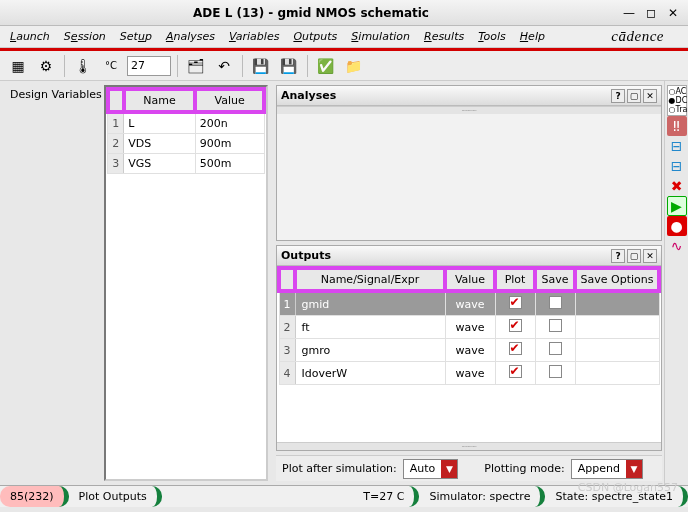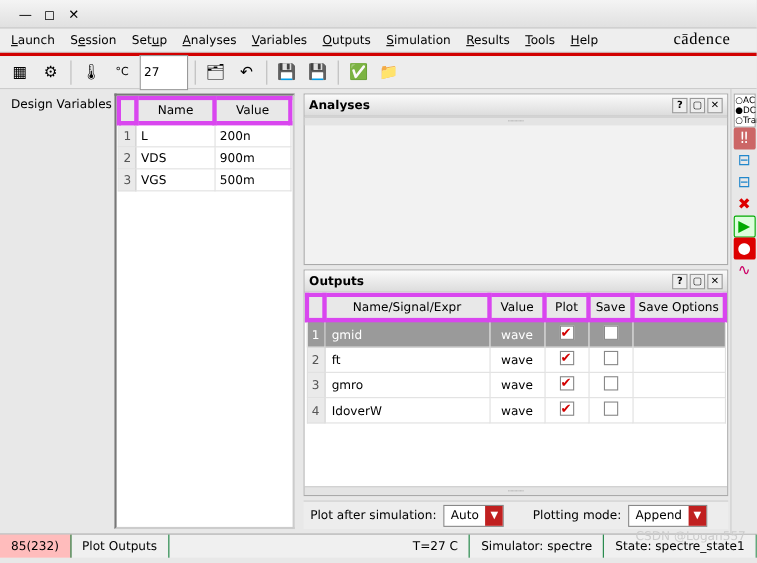--- a/index.html
+++ b/index.html
@@ -3,28 +3,28 @@
 <meta charset="utf-8">
 <style>
 * { box-sizing: border-box; margin: 0; padding: 0; font-family: "DejaVu Sans", Arial, sans-serif; font-size: 11px; }
 body { background: #e8e8e8; width: 688px; height: 512px; overflow: hidden; }
 
 .titlebar { height: 26px; background: linear-gradient(#f4f4f4, #e0e0e0); display: flex; align-items: center; padding: 0 8px; border-bottom: 1px solid #bbb; }
 .titlebar .title { flex: 1; text-align: center; font-weight: bold; font-size: 12px; }
 .win-btn { width: 14px; height: 14px; margin-left: 8px; display: flex; align-items: center; justify-content: center; font-size: 12px; cursor: pointer; }
 
 .menubar { height: 22px; display: flex; align-items: center; padding: 0 10px; background: #eee; border-bottom: 1px solid #ccc; }
-.menubar span { margin-right: 14px; cursor: pointer; }
+.menubar span { margin-right: 14px; cursor: pointer; font-style: italic; }
 .menubar span u { text-decoration: underline; }
 .brand { margin-left: auto; margin-right: 0; font-family: serif; font-size: 15px; letter-spacing: 0.5px; }
 .redbar { height: 3px; background: #d20000; }
 
 .toolbar { height: 30px; display: flex; align-items: center; padding: 2px 6px; gap: 4px; background: #ededed; border-bottom: 1px solid #ccc; }
 .tbtn { width: 24px; height: 24px; display: flex; align-items: center; justify-content: center; border: 1px solid transparent; border-radius: 2px; cursor: pointer; font-size: 14px; }
-.tempbox { width: 44px; height: 32px; border: 1px solid #999; background: #fff; padding: 0 3px; }
+.tempbox { width: 44px; height: 20px; border: 1px solid #999; background: #fff; padding: 0 3px; }
 .sep { width: 1px; height: 22px; background: #bbb; margin: 0 2px; }
 
 .main { display: flex; height: 404px; }
 .left { width: 272px; padding: 4px 4px 4px 8px; display: flex; flex-direction: row; }
 .panel-title { font-size: 11px; padding: 3px 2px; }
 .dv-box { flex: 1; border: 2px inset #ccc; background: #fff; overflow: auto; }
 table.grid { width: 100%; border-collapse: collapse; }
 table.grid th { background: #e8e8e8; border: 4px solid #d946ef; padding: 3px; font-weight: normal; }
 table.grid td { border: 1px solid #e0e0e0; padding: 3px 4px; }
 table.grid td.rownum { background: #eaeaea; width: 14px; text-align: center; color: #555; border-right: 1px solid #ccc; }
@@ -50,36 +50,37 @@
 
 .foot1 { height: 26px; display: flex; align-items: center; padding: 2px 6px; gap: 6px; background: #ededed; border-top: 1px solid #ccc; }
 .foot1 label { font-size: 11px; }
 .combo { display: flex; align-items: center; border: 1px solid #888; background: #fff; height: 20px; }
 .combo span { padding: 0 6px; }
 .combo .arrow { width: 16px; height: 100%; background: #c02020; color: #fff; display: flex; align-items: center; justify-content: center; font-size: 9px; }
 
 .results-line { padding: 3px 6px; font-size: 11px; border-top: 1px solid #ccc; background:#eee; }
 
 .status { height: 22px; display: flex; align-items: center; border-top: 1px solid #aaa; background: #f0f0f0; font-size: 11px; }
-.status .cell { padding: 0 10px; border-right: 1px solid #15803d; height: 100%; display: flex; align-items: center; }
+.status .cell { padding: 0 10px; border-right: 5px solid #15803d; height: 100%; display: flex; align-items: center; border-radius: 10px; }
 .status .sel { background: #ffbcbc; }
 .status .spacer { flex: 1; }
 .watermark { position: absolute; right: 10px; bottom: 18px; color: #ccc; font-size: 11px; pointer-events:none; }
 
 .sidebar { width: 24px; background: #e8e8e8; border-left: 1px solid #ccc; display: flex; flex-direction: column; align-items: center; padding-top: 4px; gap: 0; }
 .sidebar .mode { font-size: 8px; line-height: 9px; border: 1px solid #aaa; padding: 1px; background: #fff; width: 20px; }
 .sidebar .sbtn { width: 20px; height: 20px; display: flex; align-items: center; justify-content: center; font-size: 14px; cursor: pointer; border-radius: 2px; }
 .play { color: #0a0; background: #dfd; border-radius: 50%; border:1px solid #0a0; }
 .rec { color: #fff; background: #d00; border-radius: 50%; }
 .xbtn { color: #d00; font-weight: bold; }
 </style>
 </head>
 <body>
 
 <div class="titlebar">
+  <div class="title">ADE L (13) - gmid NMOS schematic</div>
   <div class="win-btn">—</div>
   <div class="win-btn">◻</div>
   <div class="win-btn">✕</div>
 </div>
 
 <div class="menubar">
   <span><u>L</u>aunch</span>
   <span>S<u>e</u>ssion</span>
   <span>Set<u>u</u>p</span>
   <span><u>A</u>nalyses</span>

